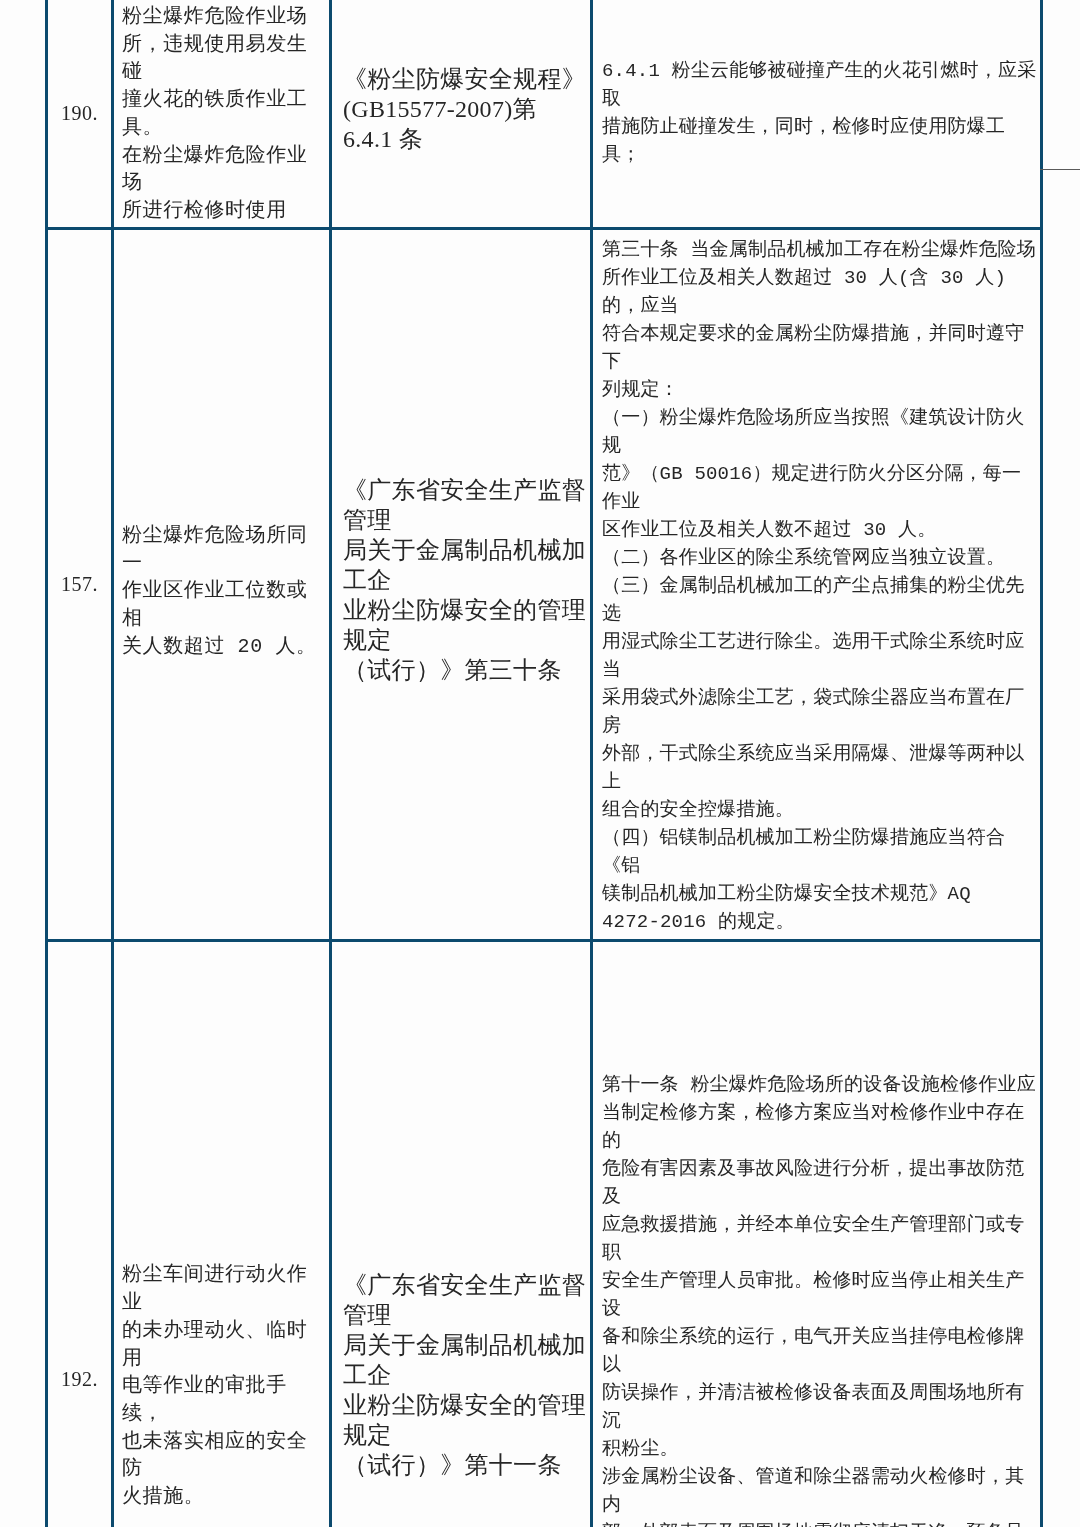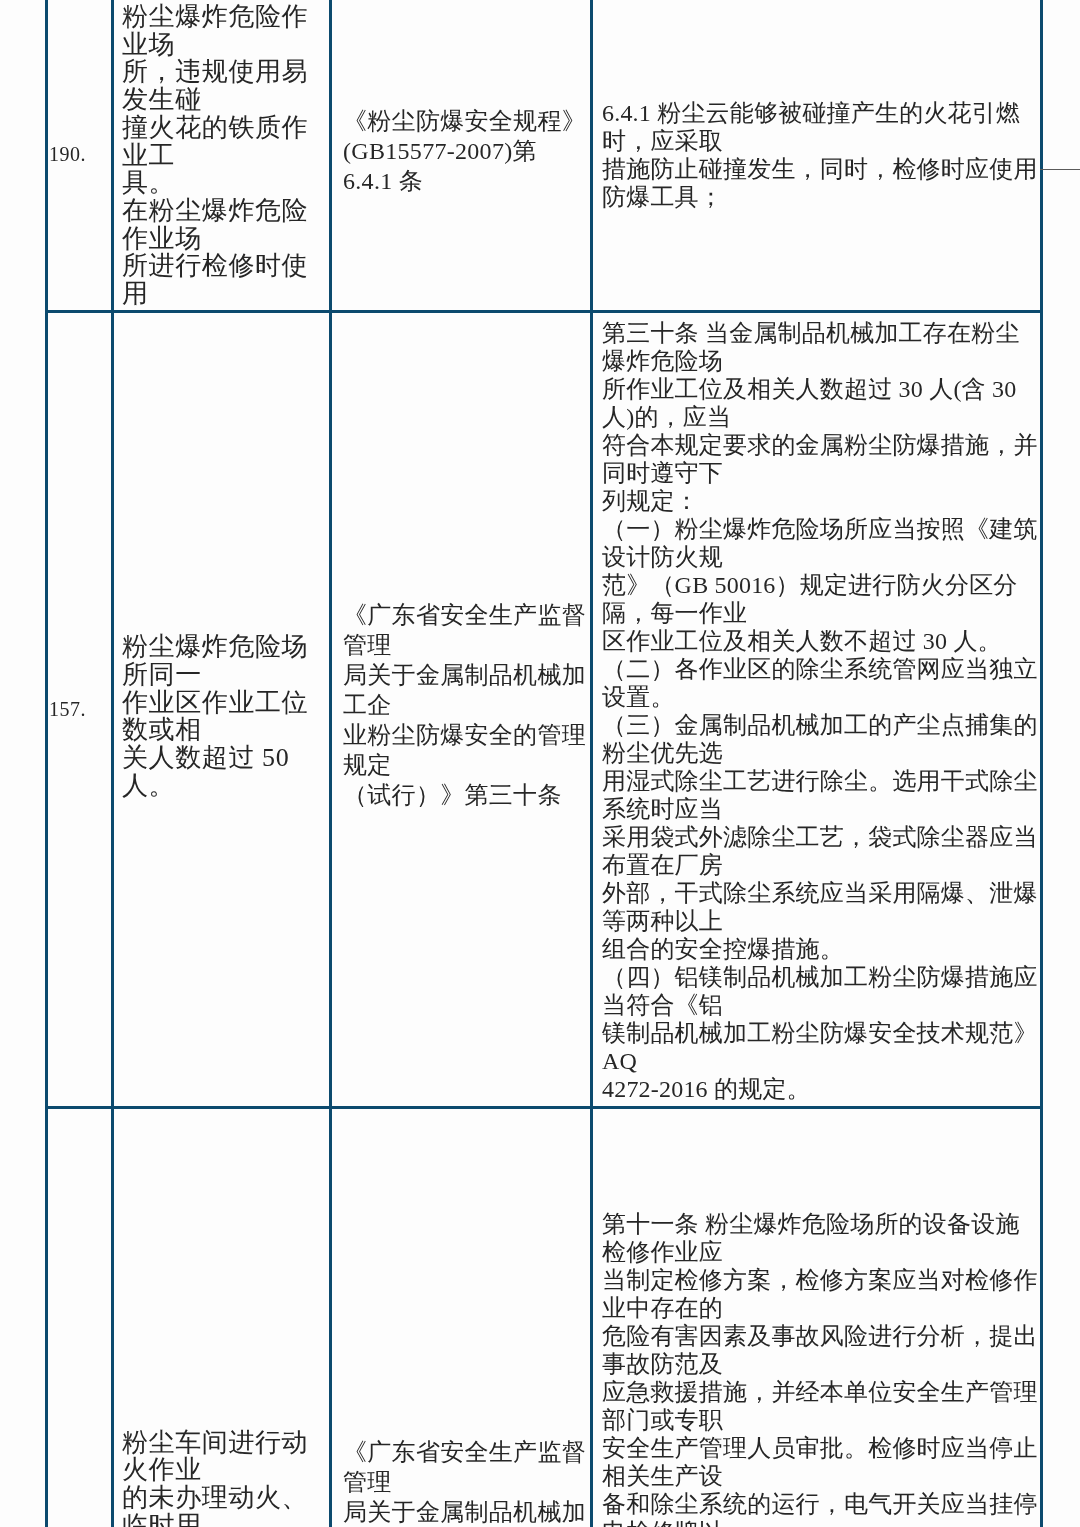--- a/index.html
+++ b/index.html
@@ -29,45 +29,47 @@
     border: 3px solid #0c4a6e;
     vertical-align: middle;
     overflow: hidden;
   }
   tr.r0 td { border-top: none; }
   tr.r0 { height: 170px; }
   tr.r1 { height: 455px; }
   tr.r2 { height: 878px; }
 
   td.num {
-    text-align: left;
+    text-align: center;
     font-size: 20px;
     letter-spacing: 0.5px;
   }
   td.viol {
-    font-size: 26px;
+    font-size: 20px;
     line-height: 27.7px;
     padding: 16px 2px 2px 8px;
     white-space: pre-wrap;
     letter-spacing: 0.6px;
+    font-family: Liberation Mono, monospace;
   }
   tr.r0 td.viol { vertical-align: top; padding-top: 3px; }
   td.basis {
     font-size: 24px;
     line-height: 30px;
     padding: 2px 2px 10px 11px;
     white-space: pre-wrap;
     letter-spacing: 0.3px;
   }
   td.prov {
-    font-size: 24px;
+    font-size: 19px;
     line-height: 28px;
     padding: 3px 2px 3px 9px;
     white-space: pre-wrap;
     letter-spacing: 0.2px;
+    font-family: Liberation Mono, monospace;
   }
   tr.r1 td.prov { vertical-align: top; padding-top: 6px; }
 
   .divider-stub {
     position: absolute;
     left: 1040px; top: 169px;
     width: 40px; height: 1px;
     background: #5a5a5a;
   }
 </style>
@@ -94,21 +96,21 @@
 所进行检修时使用</td>
         <td class="basis">《粉尘防爆安全规程》
 (GB15577-2007)第 6.4.1 条</td>
         <td class="prov">6.4.1 粉尘云能够被碰撞产生的火花引燃时，应采取
 措施防止碰撞发生，同时，检修时应使用防爆工具；</td>
       </tr>
       <tr class="r1">
         <td class="num">157.</td>
         <td class="viol">粉尘爆炸危险场所同一
 作业区作业工位数或相
-关人数超过 50 人。</td>
+关人数超过 20 人。</td>
         <td class="basis">《广东省安全生产监督管理
 局关于金属制品机械加工企
 业粉尘防爆安全的管理规定
 （试行）》第三十条</td>
         <td class="prov">第三十条 当金属制品机械加工存在粉尘爆炸危险场
 所作业工位及相关人数超过 30 人(含 30 人)的，应当
 符合本规定要求的金属粉尘防爆措施，并同时遵守下
 列规定：
 （一）粉尘爆炸危险场所应当按照《建筑设计防火规
 范》（GB 50016）规定进行防火分区分隔，每一作业

